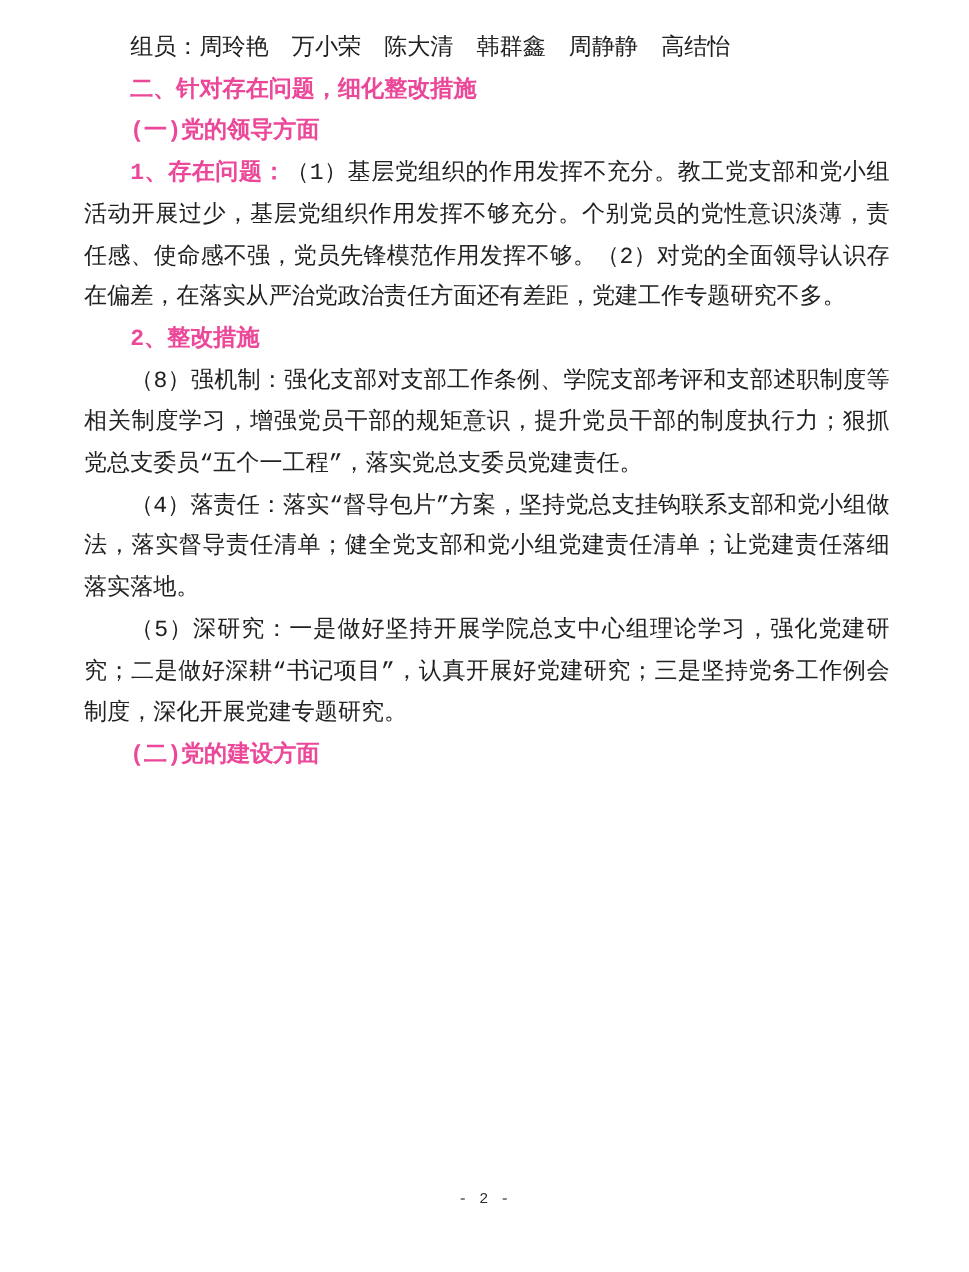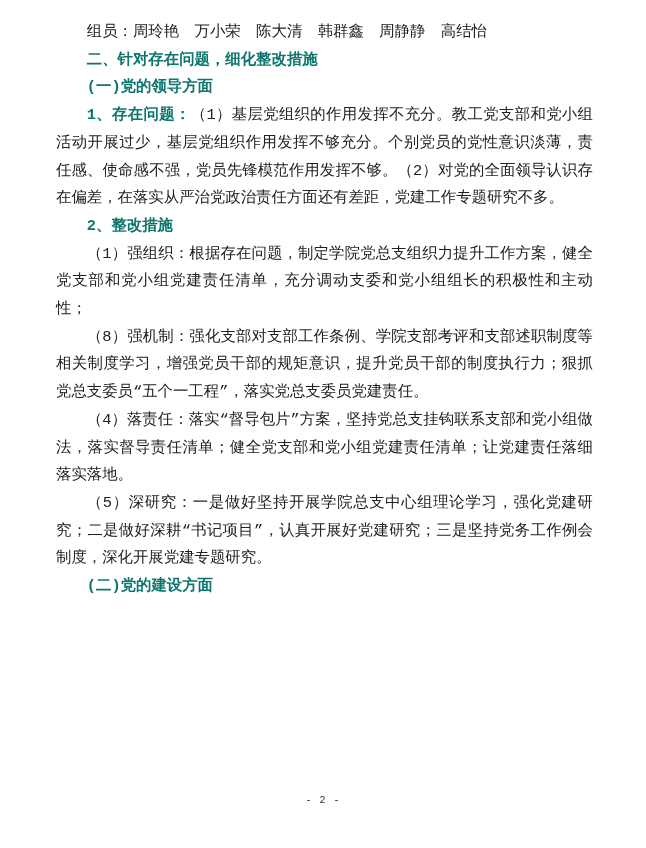--- a/index.html
+++ b/index.html
@@ -26,21 +26,21 @@
     margin: 0;
     padding: 0;
     font-size: 15.4px;
     line-height: 27.7px;
     text-align: justify;
     text-indent: 2em;
     word-break: break-all;
   }
   .bold {
     font-weight: bold;
-    color: #0f766e;
+    color: #ec4899;
   }
   .footer {
     position: absolute;
     left: 0;
     right: 0;
     top: 795px;
     text-align: center;
     font-size: 10px;
     letter-spacing: 1px;
     color: #2e2e2e;
@@ -55,21 +55,20 @@
     <p>组员：周玲艳　万小荣　陈大清　韩群鑫　周静静　高结怡</p>
 
     <p class="bold">二、针对存在问题，细化整改措施</p>
 
     <p class="bold">(一)党的领导方面</p>
 
     <p><span class="bold">1、存在问题：</span><span>（1）基层党组织的作用发挥不充分。教工党支部和党小组活动开展过少，基层党组织作用发挥不够充分。个别党员的党性意识淡薄，责任感、使命感不强，党员先锋模范作用发挥不够。（2）对党的全面领导认识存在偏差，在落实从严治党政治责任方面还有差距，党建工作专题研究不多。</span></p>
 
     <p class="bold">2、整改措施</p>
 
-    <p>（1）强组织：根据存在问题，制定学院党总支组织力提升工作方案，健全党支部和党小组党建责任清单，充分调动支委和党小组组长的积极性和主动性；</p>
 
     <p>（8）强机制：强化支部对支部工作条例、学院支部考评和支部述职制度等相关制度学习，增强党员干部的规矩意识，提升党员干部的制度执行力；狠抓党总支委员“五个一工程”，落实党总支委员党建责任。</p>
 
 
     <p>（4）落责任：落实“督导包片”方案，坚持党总支挂钩联系支部和党小组做法，落实督导责任清单；健全党支部和党小组党建责任清单；让党建责任落细落实落地。</p>
 
     <p>（5）深研究：一是做好坚持开展学院总支中心组理论学习，强化党建研究；二是做好深耕“书记项目”，认真开展好党建研究；三是坚持党务工作例会制度，深化开展党建专题研究。</p>
 
     <p class="bold">(二)党的建设方面</p>
 

